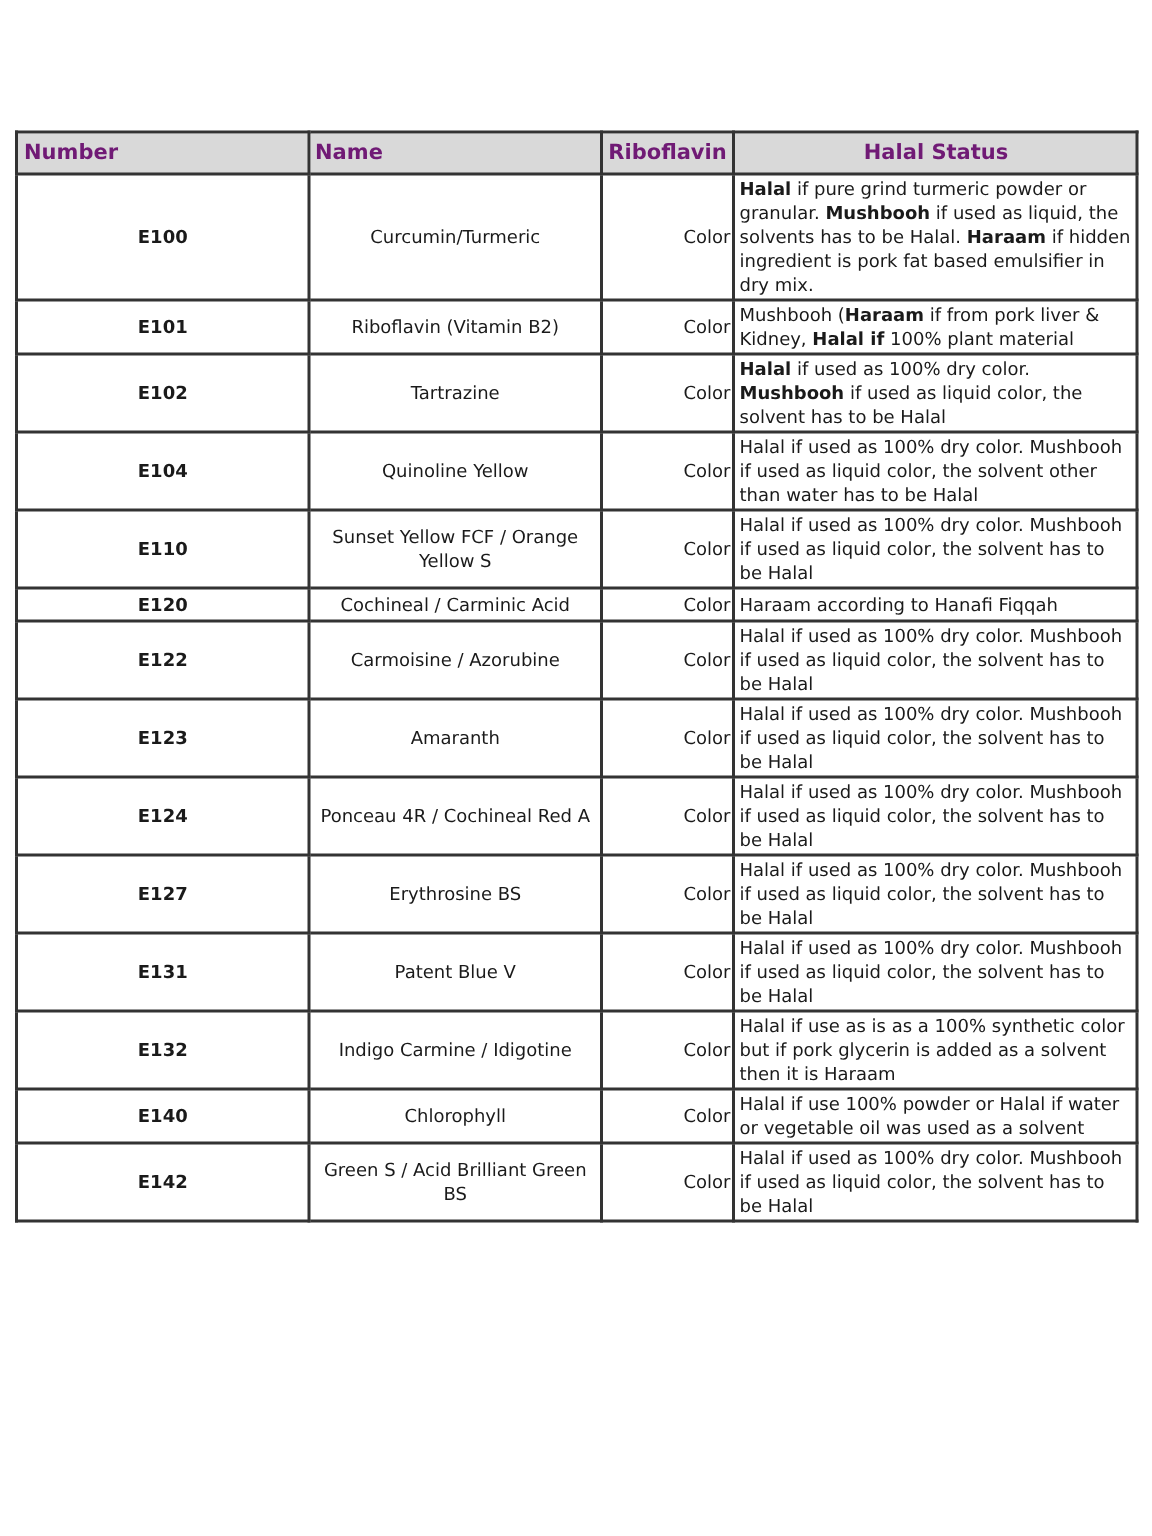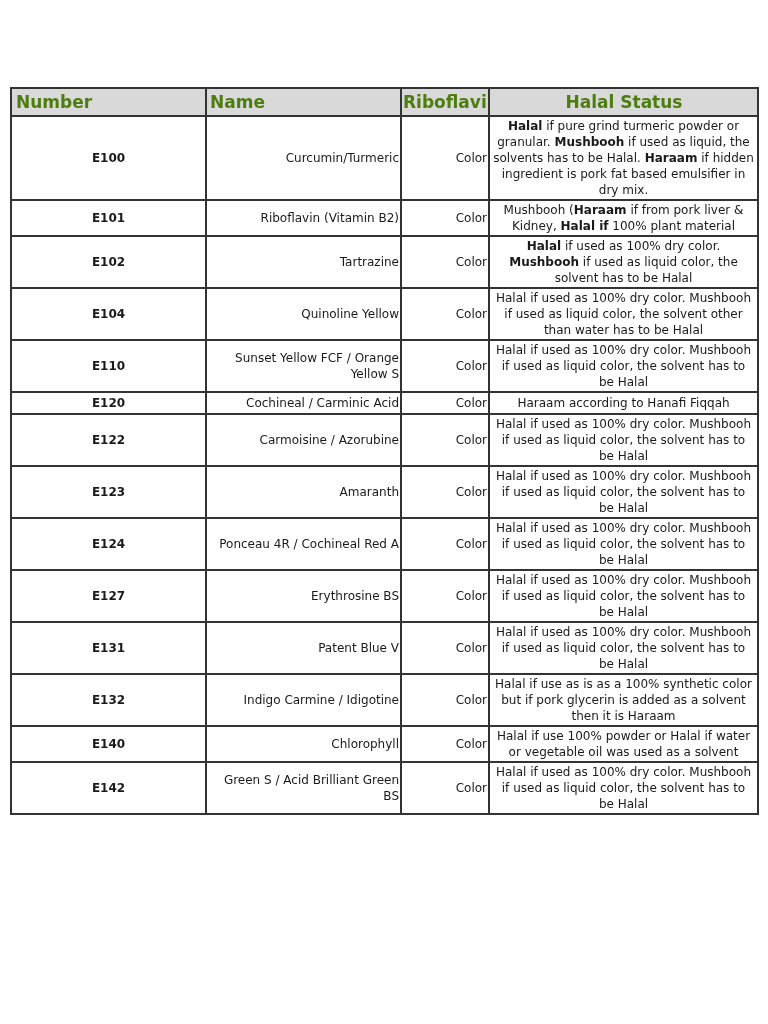--- a/index.html
+++ b/index.html
@@ -35,47 +35,47 @@
 
   th, td {
     border: 2px solid #333333;
     font-size: 12px;
     line-height: 16px;
     overflow: hidden;
   }
   th {
     background: #d9d9d9;
     font-weight: bold;
-    font-size: 17px;
+    font-size: 14px;
     padding: 5px 3px;
-    color: #4d7c0f;
+    color: #701a75;
   }
   th.h-number { text-align: left; padding-left: 4px; }
   th.h-name { text-align: left; }
   th.h-desc { text-align: center; padding-left: 1px; padding-right: 1px; }
   th.h-status { text-align: center; padding-left: 4px; }
 
   td.cell-number {
     font-weight: bold;
     text-align: center;
     vertical-align: middle;
     padding: 2px;
   }
   td.cell-name {
-    text-align: right;
+    text-align: center;
     vertical-align: middle;
     padding: 2px 1px;
   }
   td.cell-desc {
     text-align: right;
     vertical-align: middle;
     padding: 2px 1px;
   }
   td.cell-status {
-    text-align: center;
+    text-align: left;
     vertical-align: middle;
     padding: 1px 3px;
   }
   td.cell-status b { font-weight: bold; }
 </style>
 </head>
 <body>
 
 <div class="page">
   <table class="additives-table">

